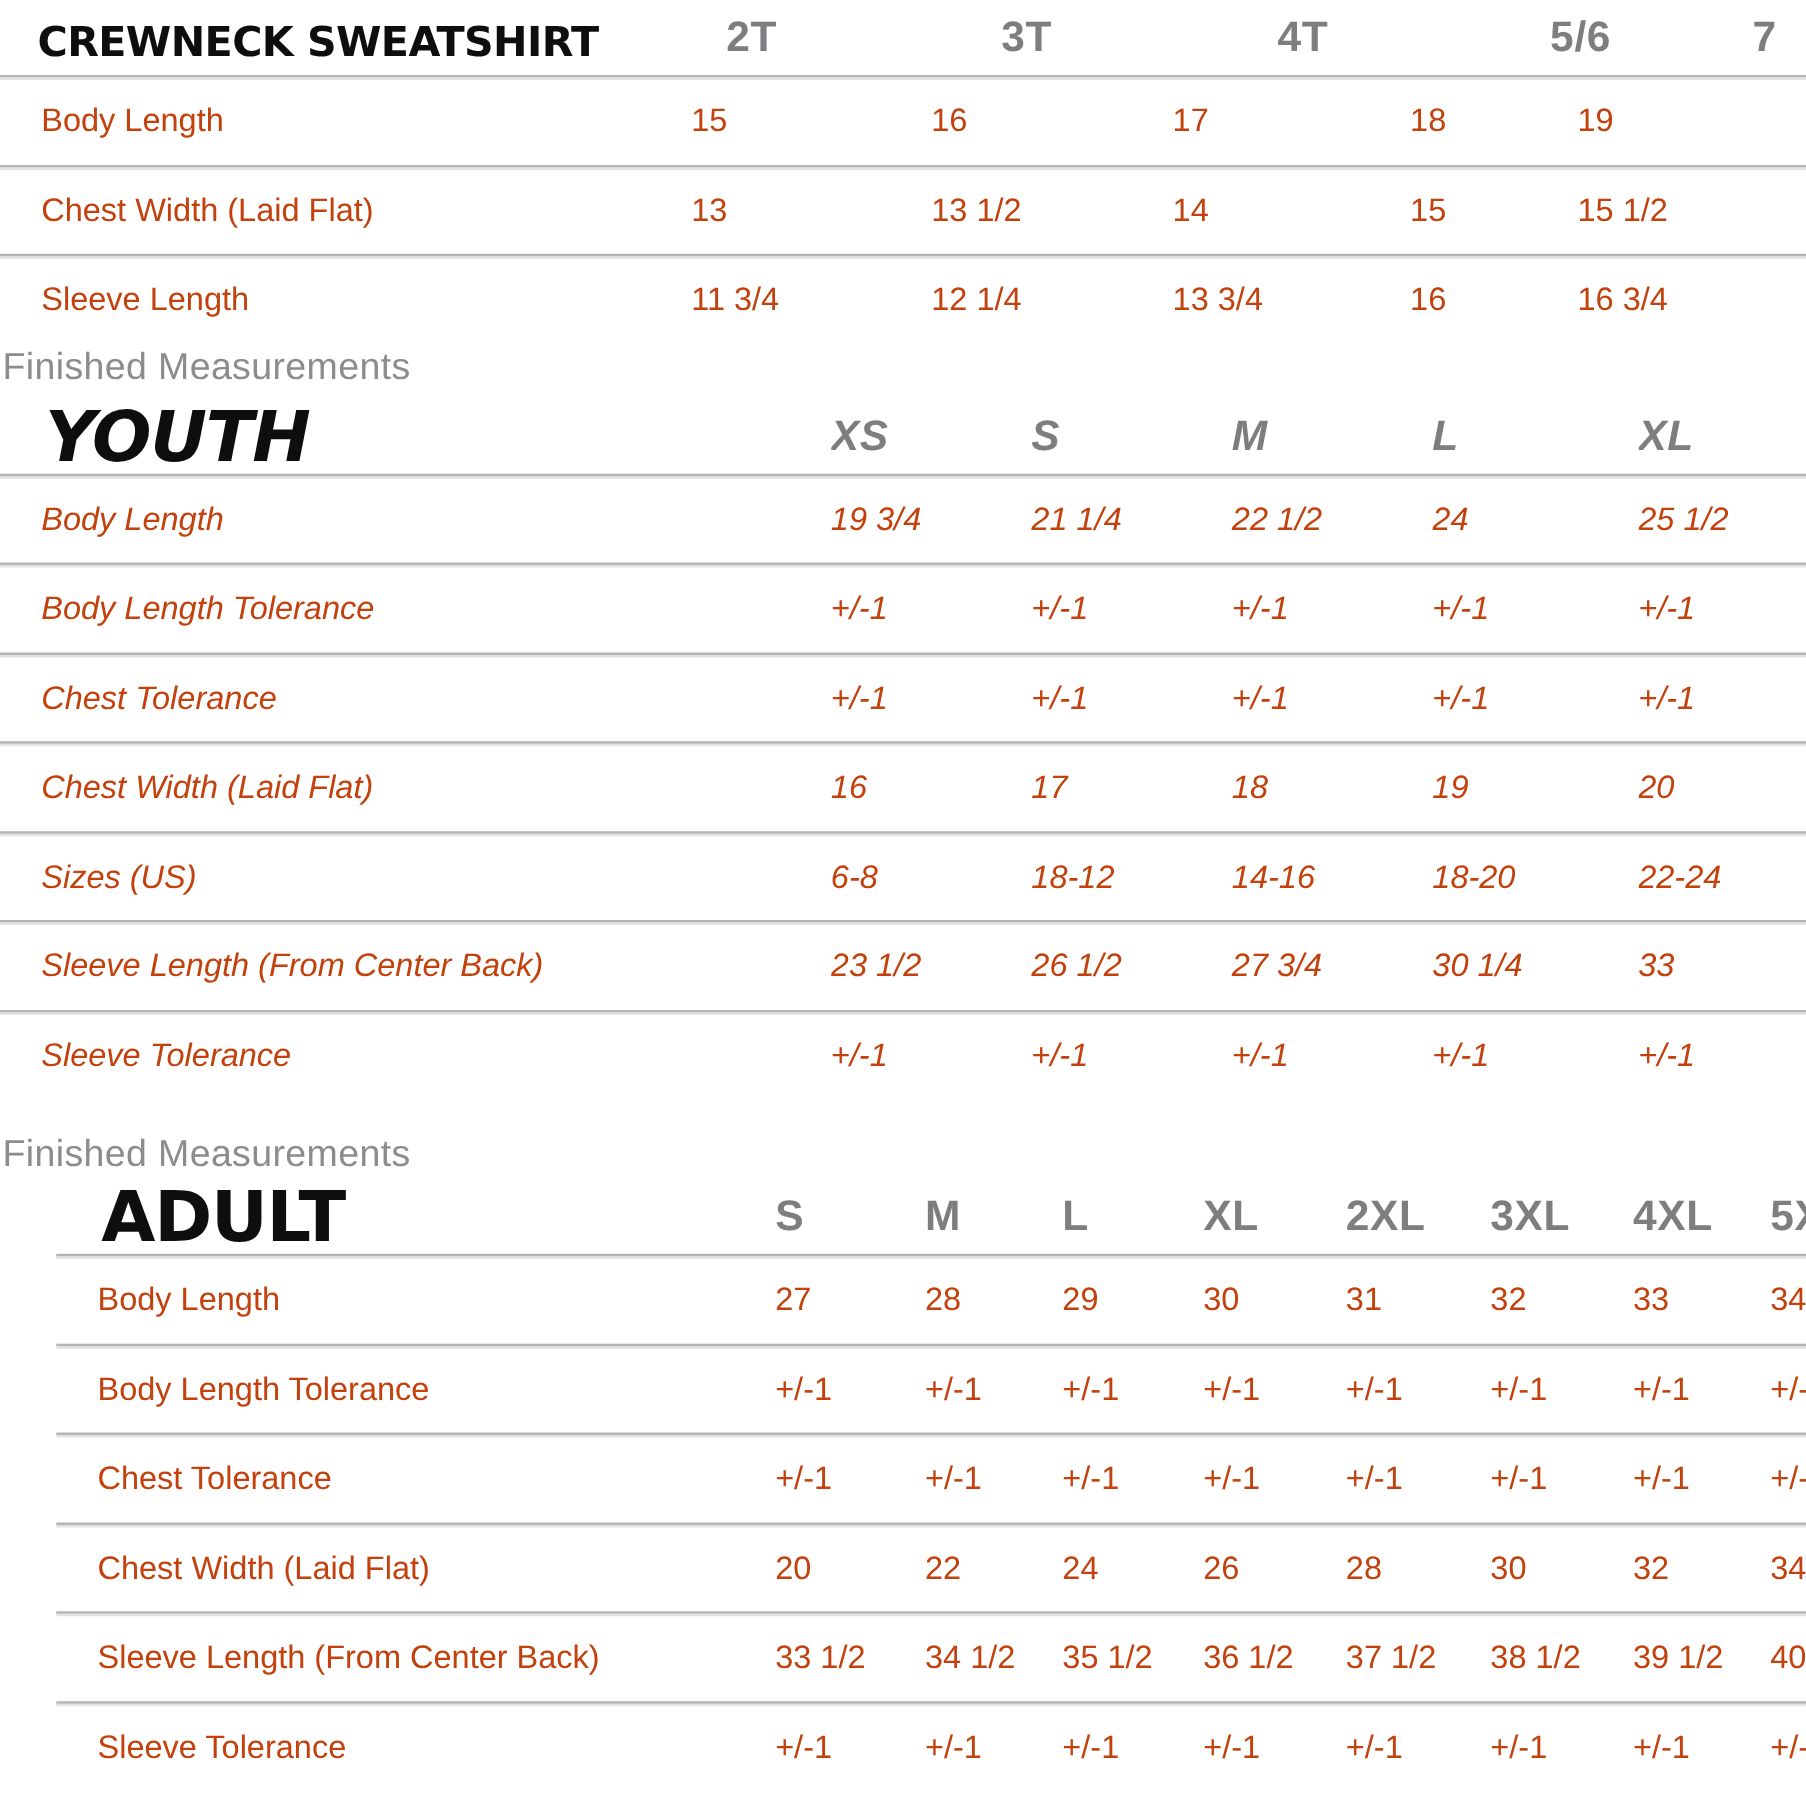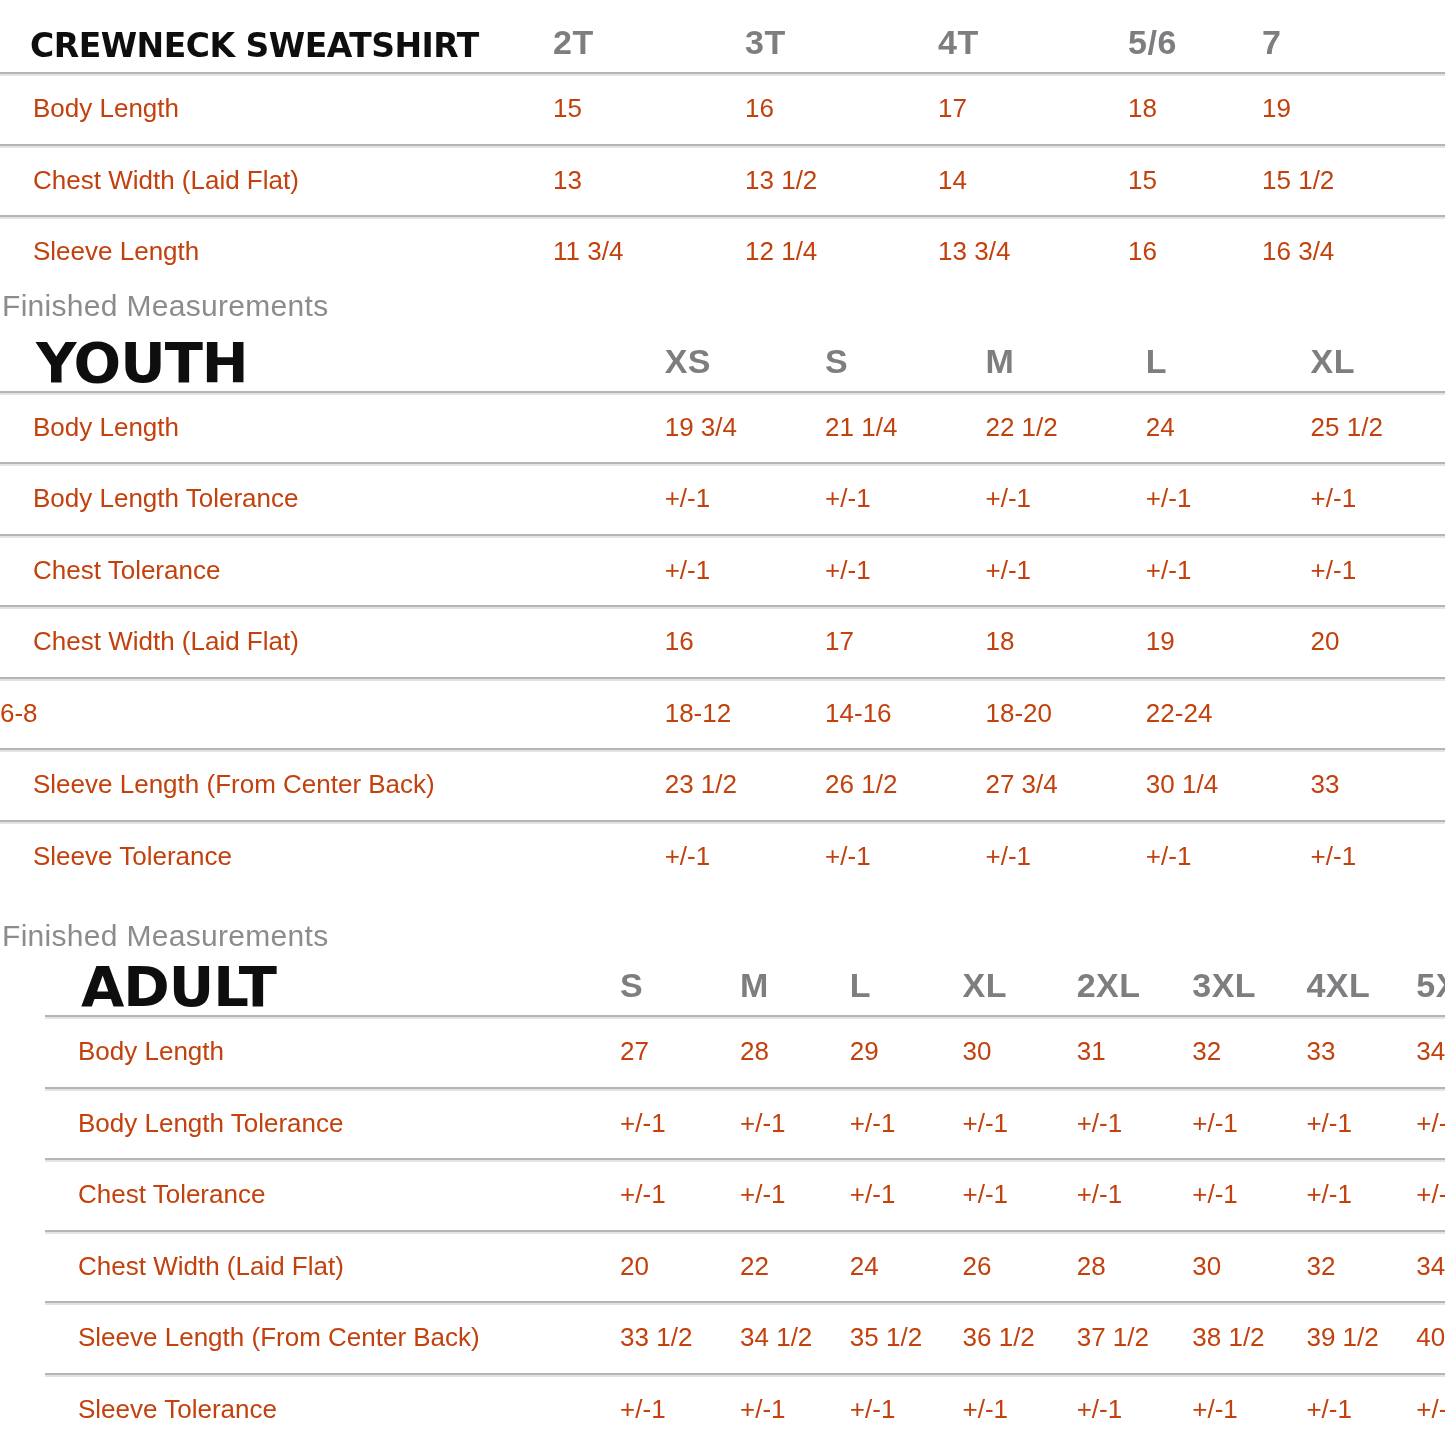--- a/index.html
+++ b/index.html
@@ -9,26 +9,26 @@
     height: 1445px;
     overflow: hidden;
     font-family: "Liberation Sans", sans-serif;
     color: #59595b;
   }
   .sec { width: 100%; }
 
   
   .trow { display: grid; width: 100%; }
   .grid-s1 { grid-template-columns: 38.27% 13.29% 13.36% 13.15% 9.27% 1fr; }
-  .grid-s2 { grid-template-columns: 46% 11.1% 11.1% 11.1% 11.4% 1fr; }
+  .grid-s2 { grid-template-columns: 46% 11.1% 11.1% 11.1% 11.4% 1fr; font-style: italic; }
   .grid-s3 { grid-template-columns: 39.8% 8.3% 7.6% 7.8% 7.9% 8.0% 7.9% 7.6% 1fr; margin-left: 45px; }
 
   
   .head-row { align-items: end; }
-  #sec-crewneck .head-row { height: 72px; }
+  #sec-crewneck .head-row { height: 60px; gap: 28px; }
   #sec-youth   .head-row { height: 66px; }
   #sec-adult   .head-row { height: 60px; }
   .col-head {
     font-weight: bold;
     font-size: 34px;
     color: #7d7e80;
     padding-bottom: 10px;
     letter-spacing: 0.5px;
   }
 
@@ -158,20 +158,21 @@
         </div>
         <div class="trow body-row grid-s2">
           <div class="cell label">Chest Width (Laid Flat)</div>
           <div class="cell value">16</div>
           <div class="cell value">17</div>
           <div class="cell value">18</div>
           <div class="cell value">19</div>
           <div class="cell value">20</div>
         </div>
         <div class="trow body-row grid-s2">
+          <div class="cell label">Sizes (US)</div>
           <div class="cell value">6-8</div>
           <div class="cell value">18-12</div>
           <div class="cell value">14-16</div>
           <div class="cell value">18-20</div>
           <div class="cell value">22-24</div>
         </div>
         <div class="trow body-row grid-s2">
           <div class="cell label">Sleeve Length (From Center Back)</div>
           <div class="cell value">23 1/2</div>
           <div class="cell value">26 1/2</div>

